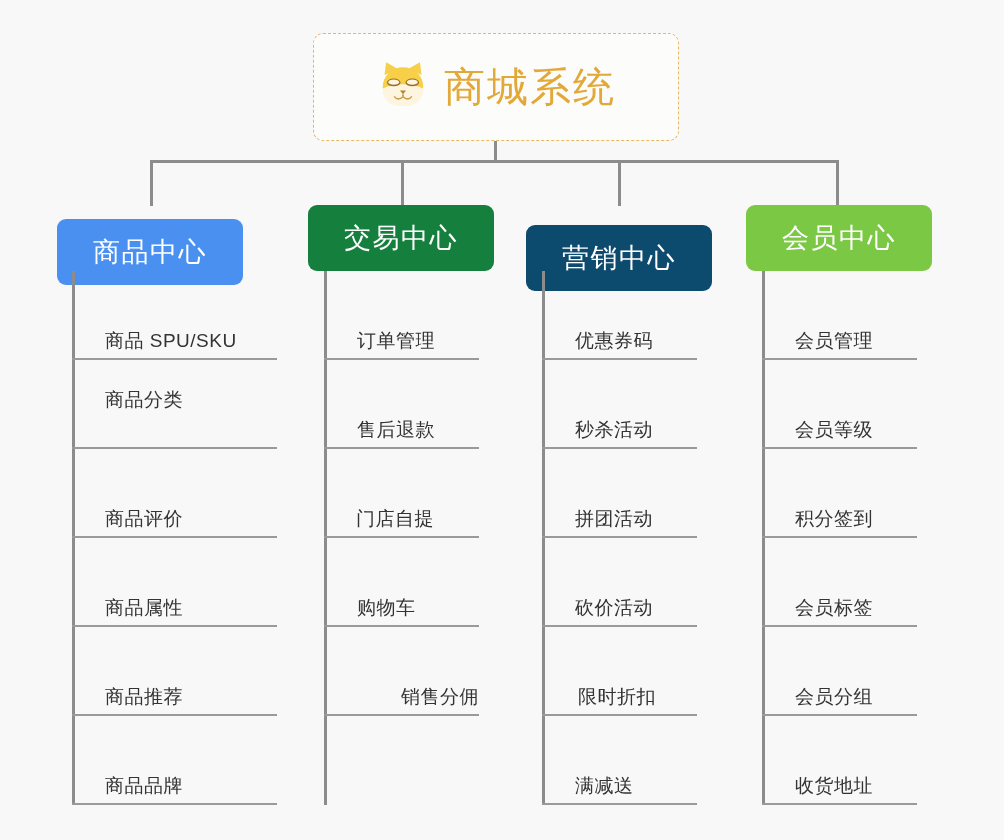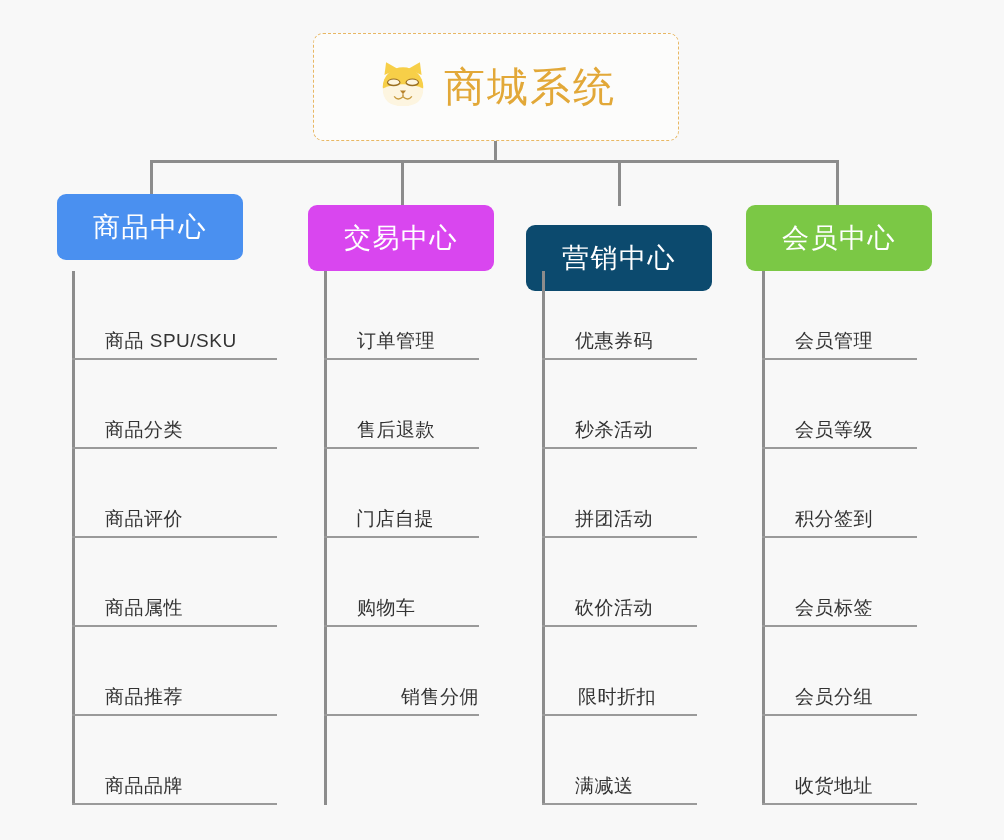--- a/index.html
+++ b/index.html
@@ -117,39 +117,39 @@
   <span id="root-title" style="color: rgb(226, 168, 56);">商城系统</span>
 </div>
 
 <div class="conn" style="left: 494px; top: 141px; width: 3px; height: 21px; background: rgb(140, 140, 140);"></div>
 <div class="conn" style="left: 150px; top: 160px; width: 689px; height: 3px; background: rgb(140, 140, 140);"></div>
 <div class="conn" style="left: 150px; top: 160px; width: 3px; height: 46px; background: rgb(140, 140, 140);"></div>
 <div class="conn" style="left: 401px; top: 160px; width: 3px; height: 46px; background: rgb(140, 140, 140);"></div>
 <div class="conn" style="left: 618px; top: 160px; width: 3px; height: 46px; background: rgb(140, 140, 140);"></div>
 <div class="conn" style="left: 836px; top: 160px; width: 3px; height: 46px; background: rgb(140, 140, 140);"></div>
 
-<div class="cat-box" id="cat-0" style="left: 57px; top: 194px; width: 186px; background: rgb(74, 144, 240);">
+<div class="cat-box" id="cat-0" style="left: 57px; top: 219px; width: 186px; background: rgb(74, 144, 240);">
   <span>商品中心</span>
 </div>
-<div class="cat-box" id="cat-1" style="left: 308px; top: 205px; width: 186px; background: #d946ef;">
+<div class="cat-box" id="cat-1" style="left: 308px; top: 205px; width: 186px; background: #15803d;">
   <span>交易中心</span>
 </div>
 <div class="cat-box" id="cat-2" style="left: 526px; top: 205px; width: 186px; background: #0c4a6e; margin-top: 20px;">
   <span>营销中心</span>
 </div>
 <div class="cat-box" id="cat-3" style="left: 746px; top: 205px; width: 186px; background: rgb(123, 200, 69);">
   <span>会员中心</span>
 </div>
 
 <div class="col" id="col-0" style="left: 72px;">
     <div class="trunk" style="background: rgb(140, 140, 140); height: 534px;"></div>
     <div class="leaf" style="width: 205px;">
       <span class="leaf-label">商品 SPU/SKU</span>
     </div>
-    <div class="leaf" style="width: 205px;">
+    <div class="leaf" style="width: 205px; align-items: center;">
       <span class="leaf-label">商品分类</span>
     </div>
     <div class="leaf" style="width: 205px;">
       <span class="leaf-label">商品评价</span>
     </div>
     <div class="leaf" style="width: 205px;">
       <span class="leaf-label">商品属性</span>
     </div>
     <div class="leaf" style="width: 205px;">
       <span class="leaf-label">商品推荐</span>

